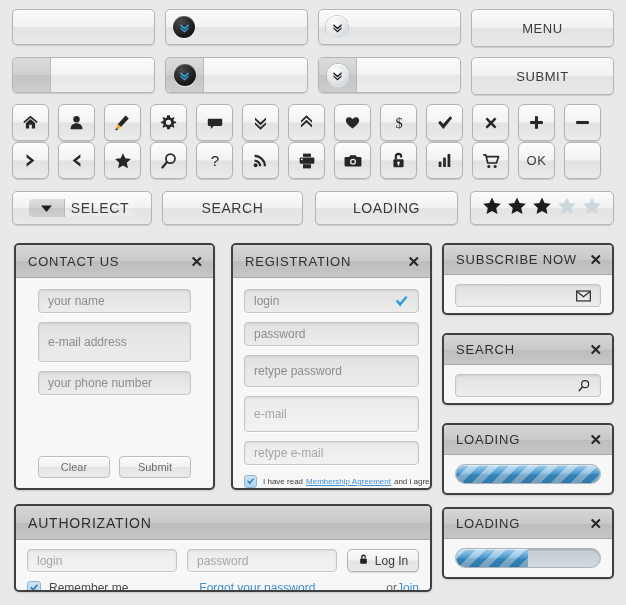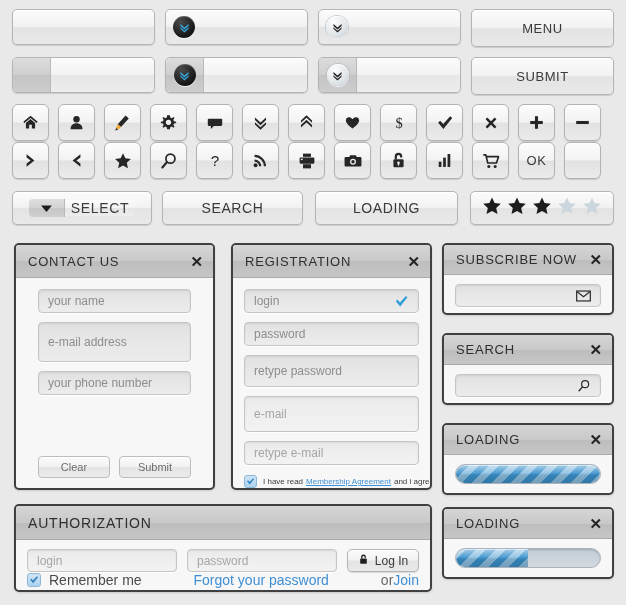--- a/index.html
+++ b/index.html
@@ -615,21 +615,21 @@
       <div class="btn" style="width:72px; height:23px; font-size:12px; gap:6px;">
         <span>
           <svg width="11" height="11" viewBox="0 0 20 20">
             <path d="M5.6 8.4 L5.6 5.4 A4.4 4.4 0 0 1 14.4 5.4 L14.4 6.6 L11.9 6.6 L11.9 5.4 A1.9 1.9 0 0 0 8.1 5.4 L8.1 8.4 Z" fill="#1f1f1f"></path>
             <rect x="4" y="8.4" width="12" height="9.4" rx="1.4" fill="#1f1f1f"></rect>
           </svg>
         </span>
         <span>Log In</span>
       </div>
     </div>
-    <div style="display:flex; align-items:center; margin-top:0; font-size:14px; color:#4a4a4a;">
+    <div style="display:flex; align-items:center; margin-top:9px; font-size:12px; color:#4a4a4a;">
       <span class="cbx" style="width:14px; height:14px;">
         <svg width="10" height="10" viewBox="0 0 20 20" fill="#2e7fbd">
             <path d="M2.4 9.6 L4.6 7.4 L8 11.2 L15.8 2.6 L18 4.4 L8.2 16.6 Z"></path>
           </svg>
       </span>
       <span style="margin-left:8px;">Remember me</span>
       <span class="link nounder" style="margin-left:auto; margin-right:auto;">Forgot your password</span>
       <span style="color:#6a6a6a;">or </span>
       <span class="link nounder">Join</span>
     </div>

